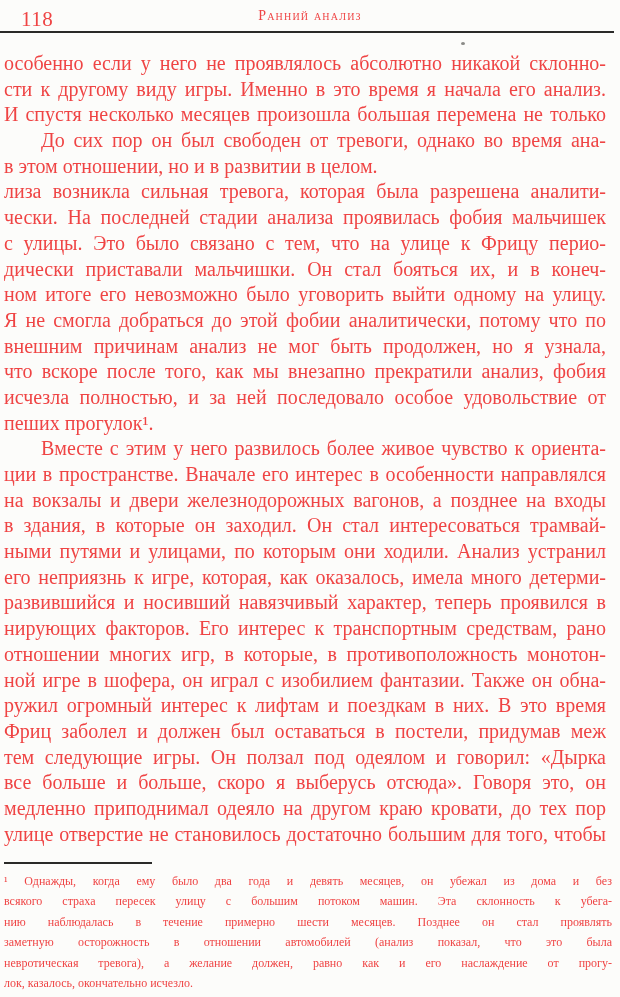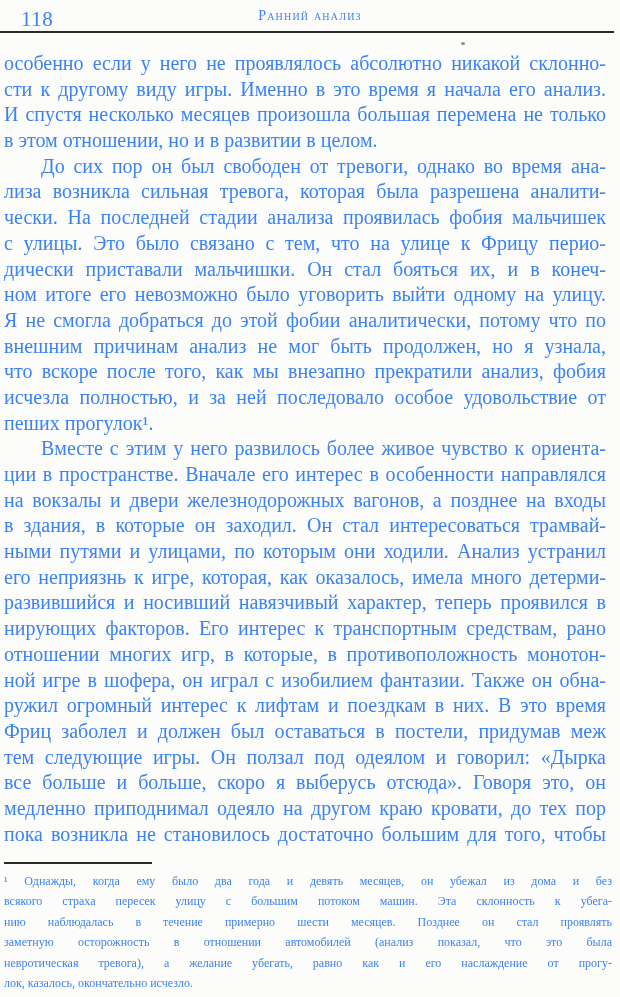--- a/index.html
+++ b/index.html
@@ -2,21 +2,21 @@
 <html lang="ru"><head>
 <meta charset="utf-8">
 <style>
   html, body { margin: 0; padding: 0; background: #e8e8e6; }
   .page {
     position: relative;
     width: 620px;
     height: 997px;
     margin: 0 auto;
     background: #fcfcfa;
-    color: #3b82f6;
+    color: #ef4444;
     font-family: "Liberation Serif", "DejaVu Serif", serif;
     overflow: hidden;
   }
   .header {
     position: absolute;
     top: 0; left: 0; right: 0;
     height: 31px;
   }
   .page-number {
     position: absolute;
@@ -92,22 +92,22 @@
   </div>
 
   <div class="header-rule"></div>
 
   <div class="speck"></div>
 
   <div class="body-text">
       <div class="line justified">особенно если у него не проявлялось абсолютно никакой склонно-</div>
       <div class="line justified">сти к другому виду игры. Именно в это время я начала его анализ.</div>
       <div class="line justified">И спустя несколько месяцев произошла большая перемена не только</div>
+      <div class="line indent justified">До сих пор он был свободен от тревоги, однако во время ана-</div>
       <div class="line last">в этом отношении, но и в развитии в целом.</div>
-      <div class="line indent justified">До сих пор он был свободен от тревоги, однако во время ана-</div>
       <div class="line justified">лиза возникла сильная тревога, которая была разрешена аналити-</div>
       <div class="line justified">чески. На последней стадии анализа проявилась фобия мальчишек</div>
       <div class="line justified">с улицы. Это было связано с тем, что на улице к Фрицу перио-</div>
       <div class="line justified">дически приставали мальчишки. Он стал бояться их, и в конеч-</div>
       <div class="line justified">ном итоге его невозможно было уговорить выйти одному на улицу.</div>
       <div class="line justified">Я не смогла добраться до этой фобии аналитически, потому что по</div>
       <div class="line justified">внешним причинам анализ не мог быть продолжен, но я узнала,</div>
       <div class="line justified">что вскоре после того, как мы внезапно прекратили анализ, фобия</div>
       <div class="line justified">исчезла полностью, и за ней последовало особое удовольствие от</div>
       <div class="line last">пеших прогулок¹.</div>
@@ -119,28 +119,28 @@
       <div class="line justified">его неприязнь к игре, которая, как оказалось, имела много детерми-</div>
       <div class="line justified">развившийся и носивший навязчивый характер, теперь проявился в</div>
       <div class="line justified">нирующих факторов. Его интерес к транспортным средствам, рано</div>
       <div class="line justified">отношении многих игр, в которые, в противоположность монотон-</div>
       <div class="line justified">ной игре в шофера, он играл с изобилием фантазии. Также он обна-</div>
       <div class="line justified">ружил огромный интерес к лифтам и поездкам в них. В это время</div>
       <div class="line justified">Фриц заболел и должен был оставаться в постели, придумав меж</div>
       <div class="line justified">тем следующие игры. Он ползал под одеялом и говорил: «Дырка</div>
       <div class="line justified">все больше и больше, скоро я выберусь отсюда». Говоря это, он</div>
       <div class="line justified">медленно приподнимал одеяло на другом краю кровати, до тех пор</div>
-      <div class="line justified">пока возникла не становилось достаточно большим для того, чтобы</div>
+      <div class="line justified">улице отверстие не становилось достаточно большим для того, чтобы</div>
     </div>
 
   <div class="footnote">
     <div class="footnote-rule"></div>
     <div class="footnote-lines">
         <div class="fline">¹ Однажды, когда ему было два года и девять месяцев, он убежал из дома и без</div>
         <div class="fline">всякого страха пересек улицу с большим потоком машин. Эта склонность к убега-</div>
         <div class="fline">нию наблюдалась в течение примерно шести месяцев. Позднее он стал проявлять</div>
         <div class="fline">заметную осторожность в отношении автомобилей (анализ показал, что это была</div>
-        <div class="fline">невротическая тревога), а желание убегать, равно как и его наслаждение от прогу-</div>
+        <div class="fline">невротическая тревога), а желание должен, равно как и его наслаждение от прогу-</div>
         <div class="fline last">лок, казалось, окончательно исчезло.</div>
       </div>
   </div>
 
 </div>
 
 </body></html>

